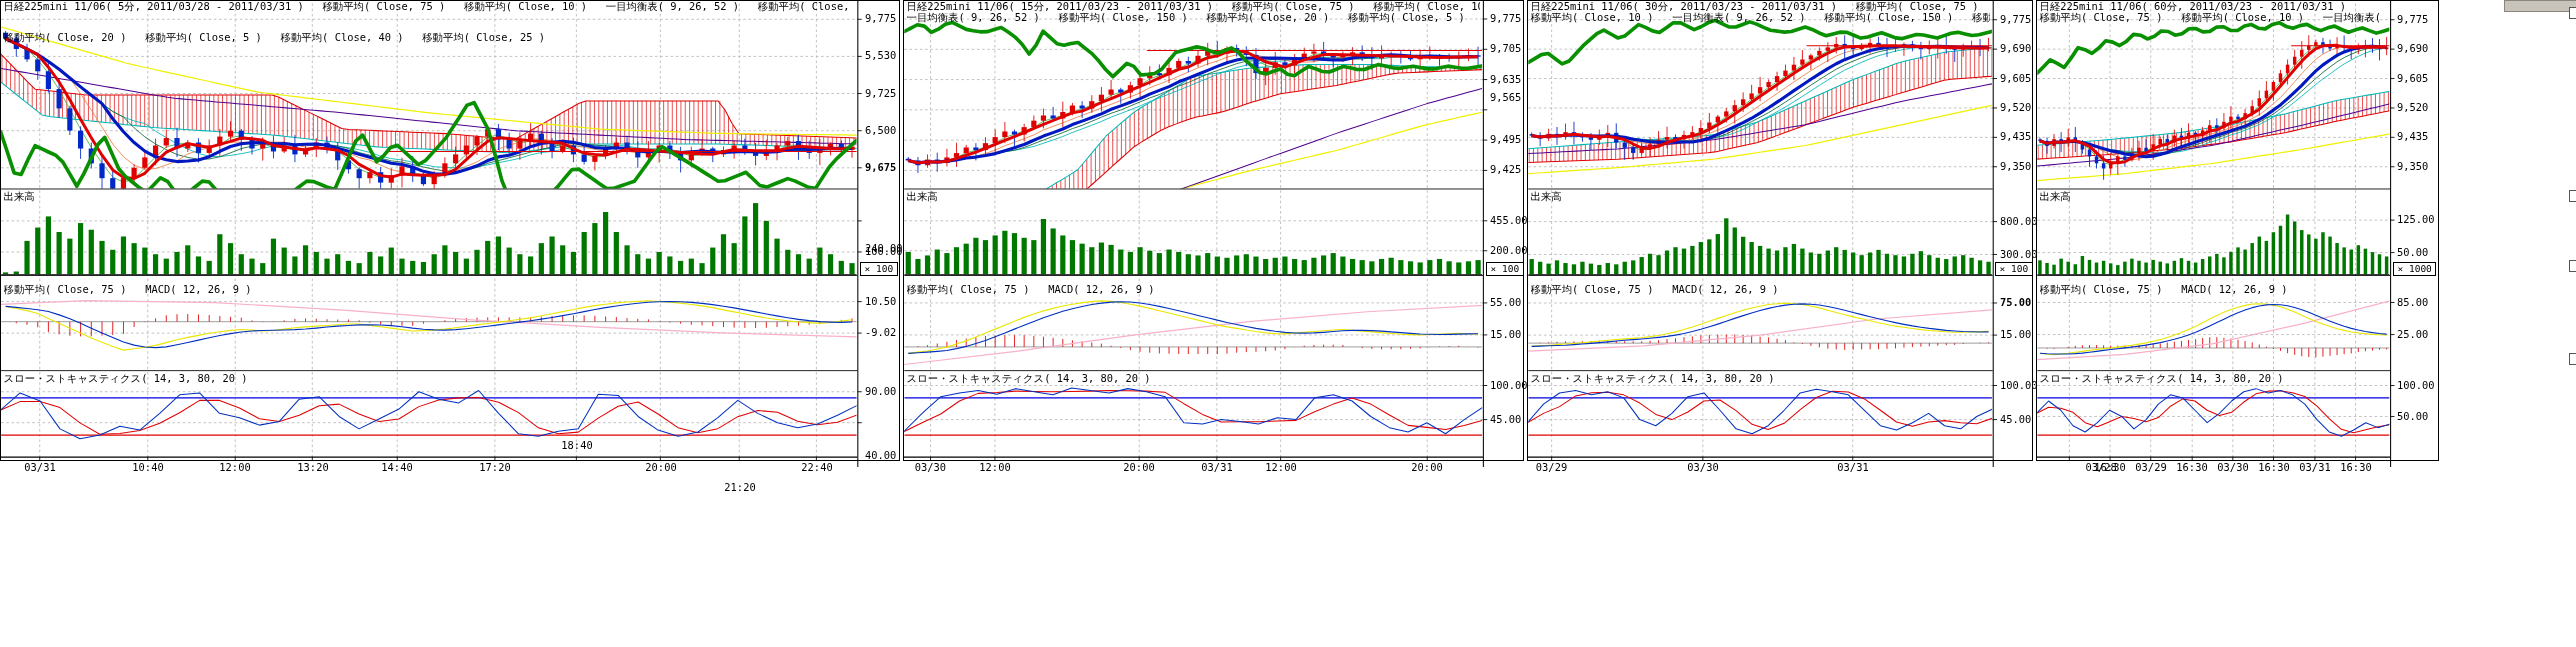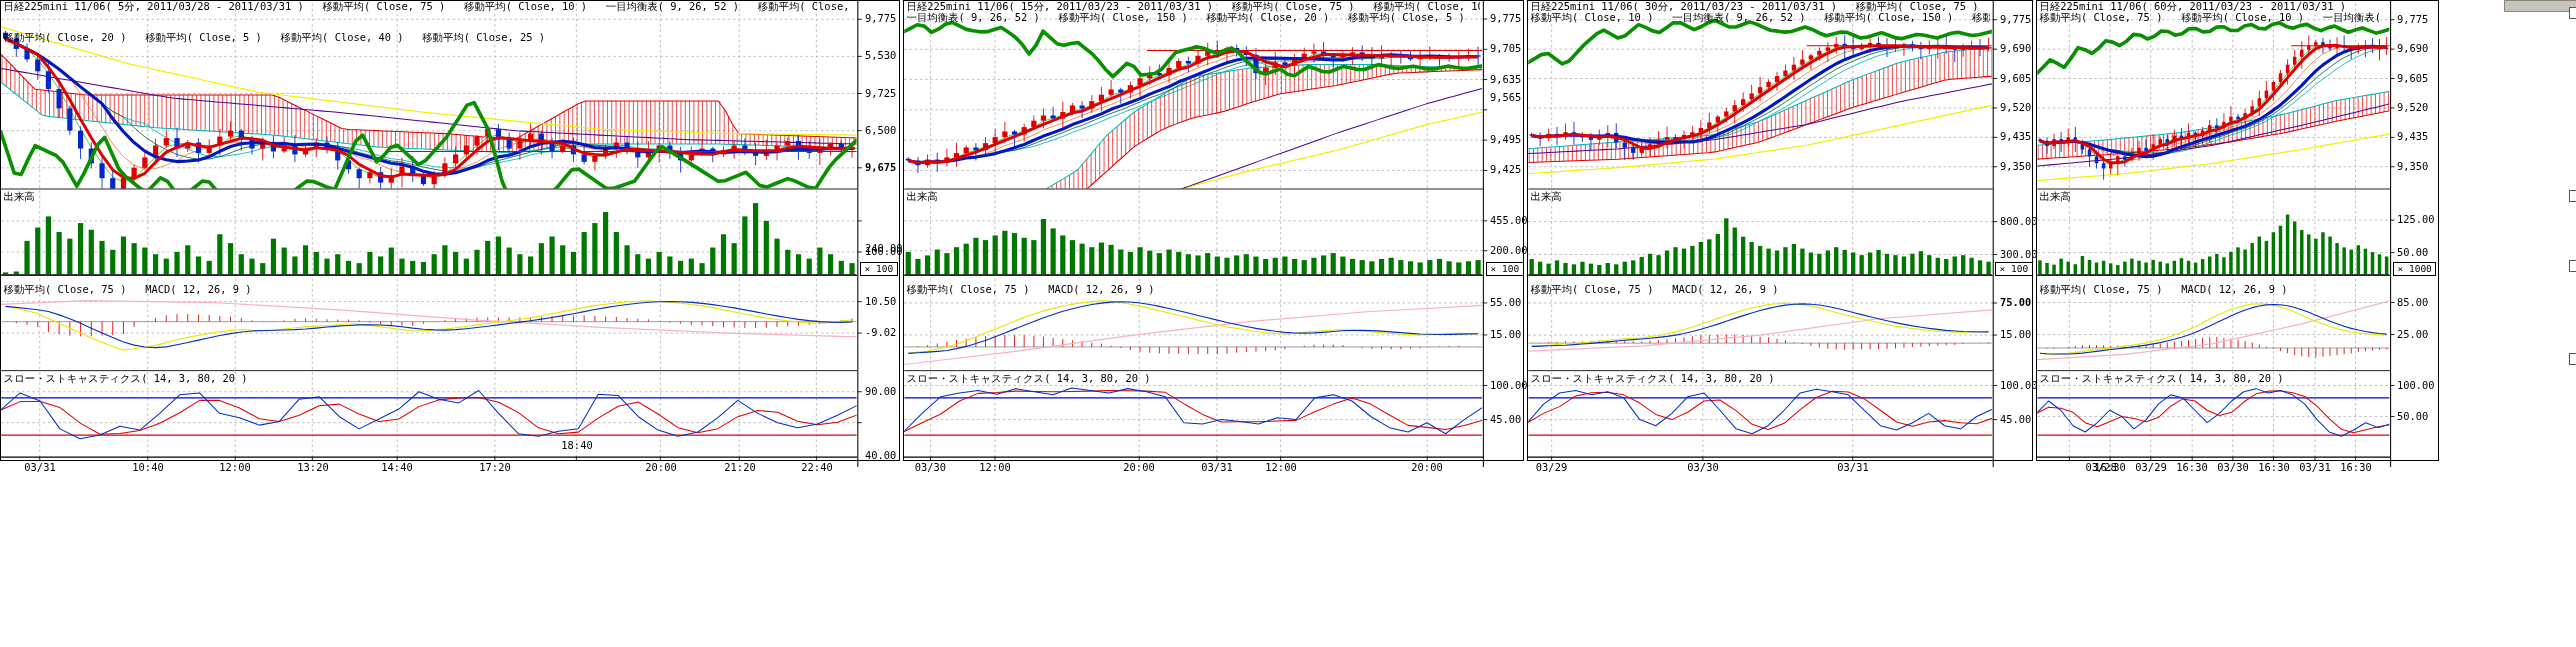--- a/index.html
+++ b/index.html
@@ -360,21 +360,21 @@
       <div class="ovl axis-label" style="left: 865px; top: 417px; margin-top: 33px;">40.00</div>
       <div class="ovl scale-badge" style="left: 860px; top: 262px;">× 100</div>
       <div class="ovl time-label" style="left: 19px; top: 462px; width: 42px;">03/31</div>
       <div class="ovl time-label" style="left: 127px; top: 462px; width: 42px;">10:40</div>
       <div class="ovl time-label" style="left: 214px; top: 462px; width: 42px;">12:00</div>
       <div class="ovl time-label" style="left: 292px; top: 462px; width: 42px;">13:20</div>
       <div class="ovl time-label" style="left: 376px; top: 462px; width: 42px;">14:40</div>
       <div class="ovl time-label" style="left: 474px; top: 462px; width: 42px;">17:20</div>
       <div class="ovl time-label" style="left: 556px; top: 440px; width: 42px;">18:40</div>
       <div class="ovl time-label" style="left: 640px; top: 462px; width: 42px;">20:00</div>
-      <div class="ovl time-label" style="left: 719px; top: 462px; width: 42px;">21:20</div>
+      <div class="ovl time-label" style="left: 719px; top: 482px; width: 42px;">21:20</div>
       <div class="ovl time-label" style="left: 796px; top: 462px; width: 42px;">22:40</div>
     </div>
     <div class="chart-window" style="left: 903px; width: 621px; height: 474px;">
       <div class="win-frame" style="width: 619px; height: 459px;"></div>
       <svg class="win-svg" width="621" height="474" viewBox="0 0 717 548">
         <g>
           <path d="M31.4 4L31.4 528" fill="none" stroke="#b8b8b8" stroke-width="1" stroke-linejoin="round" stroke-dasharray="3 3"></path>
           <path d="M105.8 4L105.8 528" fill="none" stroke="#b8b8b8" stroke-width="1" stroke-linejoin="round" stroke-dasharray="3 3"></path>
           <path d="M272.6 4L272.6 528" fill="none" stroke="#b8b8b8" stroke-width="1" stroke-linejoin="round" stroke-dasharray="3 3"></path>
           <path d="M362.4 4L362.4 528" fill="none" stroke="#b8b8b8" stroke-width="1" stroke-linejoin="round" stroke-dasharray="3 3"></path>

